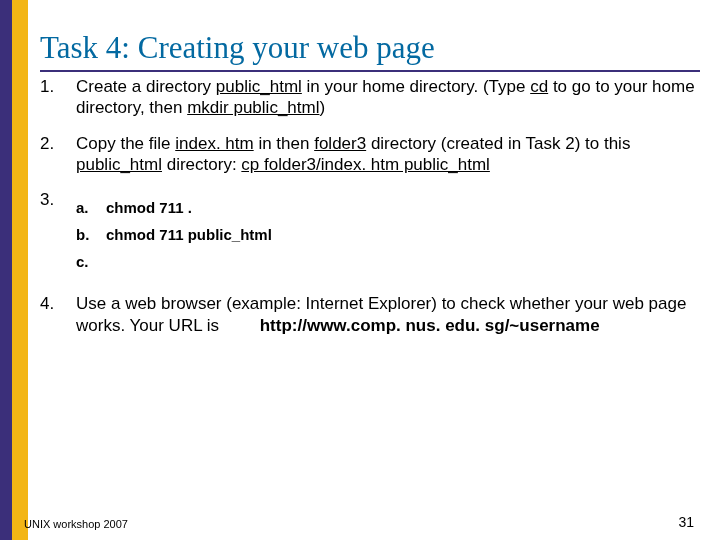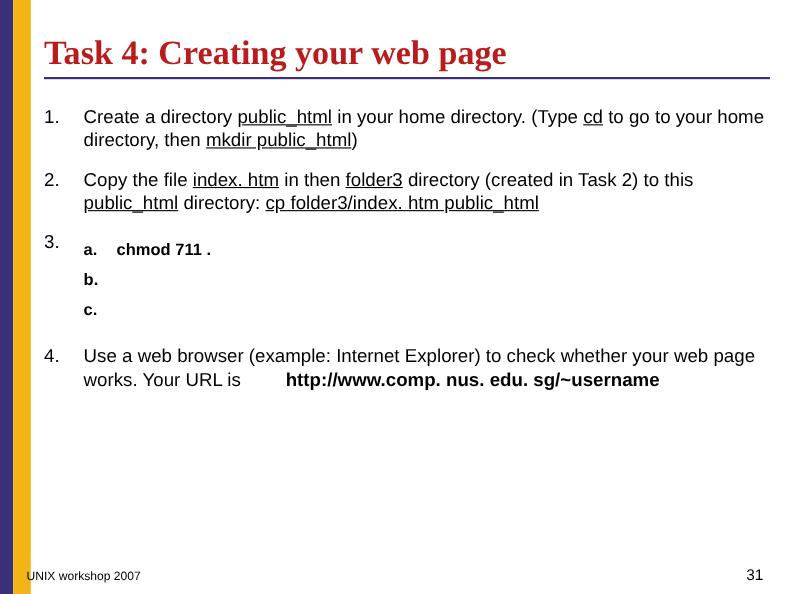--- a/index.html
+++ b/index.html
@@ -20,26 +20,26 @@
   .stripe.gold { background: #f3b515; left: 12px; width: 16px; }
   .content {
     position: absolute;
     left: 40px;
     right: 20px;
     top: 30px;
     bottom: 10px;
   }
   h1 {
     font-family: "Times New Roman", Times, serif;
-    font-weight: bold;
+    font-weight: normal;
     font-size: 31px;
-    color: #b91c1c;
+    color: #0369a1;
     padding-bottom: 4px;
     border-bottom: 2px solid #3b2f7a;
-    margin-bottom: 24px;
+    margin-bottom: 4px;
   }
   ol.main {
     list-style: none;
     padding-left: 0;
   }
   ol.main > li {
     display: flex;
     margin-bottom: 14px;
     font-size: 17px;
     line-height: 1.25;
@@ -102,20 +102,21 @@
       </li>
       <li>
         <div class="num">3.</div>
         <div class="body"><ol class="sub">
             <li>
               <div class="snum">a.</div>
               <div>chmod 711 .</div>
             </li>
             <li>
               <div class="snum">b.</div>
+              <div>chmod 711 public_html</div>
             </li>
             <li>
               <div class="snum">c.</div>
             </li>
           </ol></div>
       </li>
       <li>
         <div class="num">4.</div>
         <div class="body"><span>Use a web browser (example: Internet Explorer) to check whether your web page works. Your URL is </span><span class="b">http://www.comp. nus. edu. sg/~username</span></div>
       </li>

